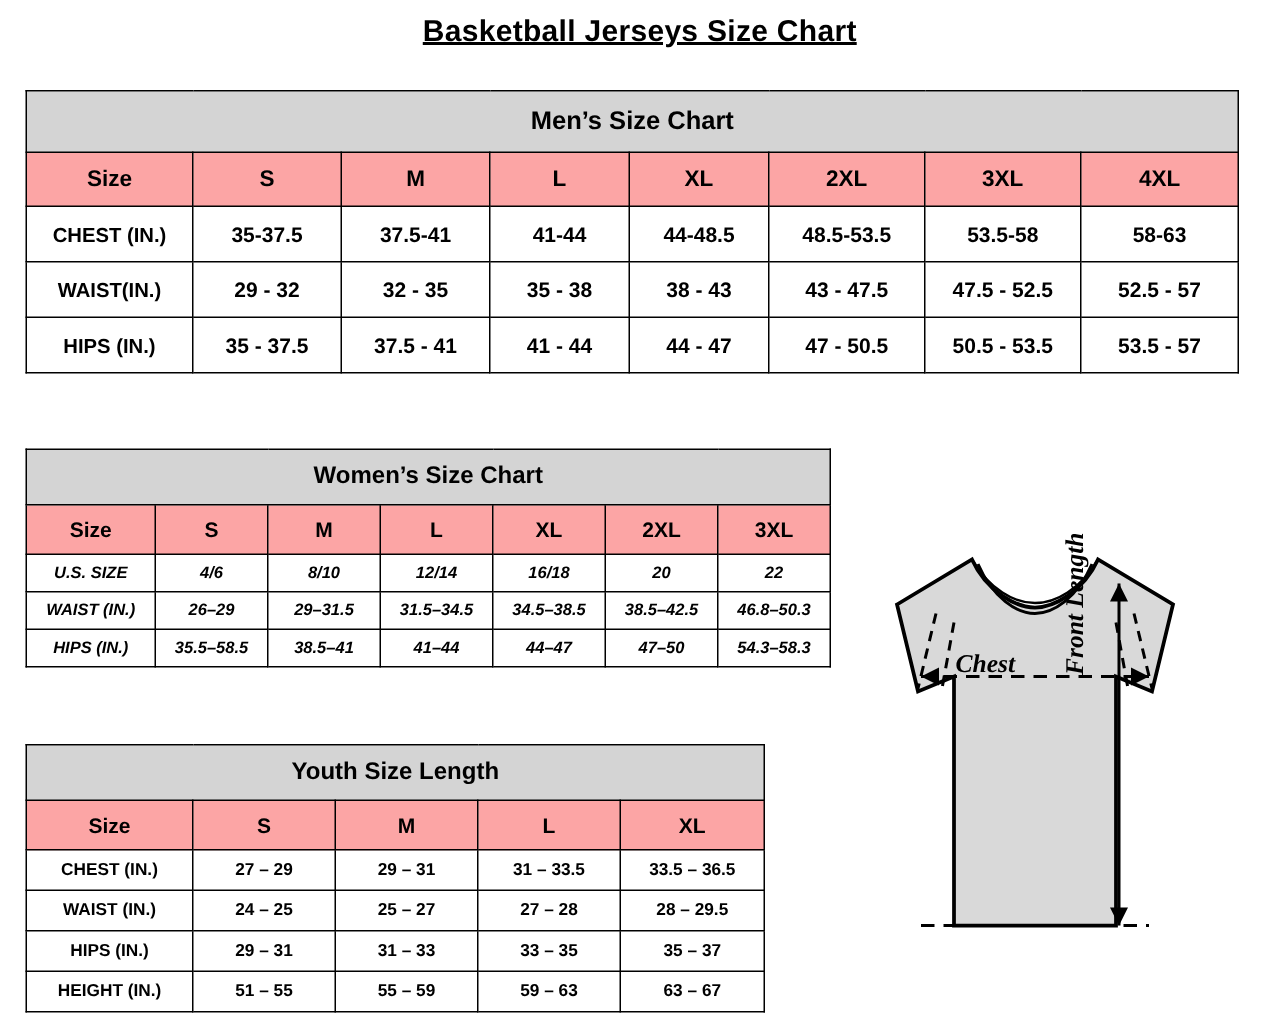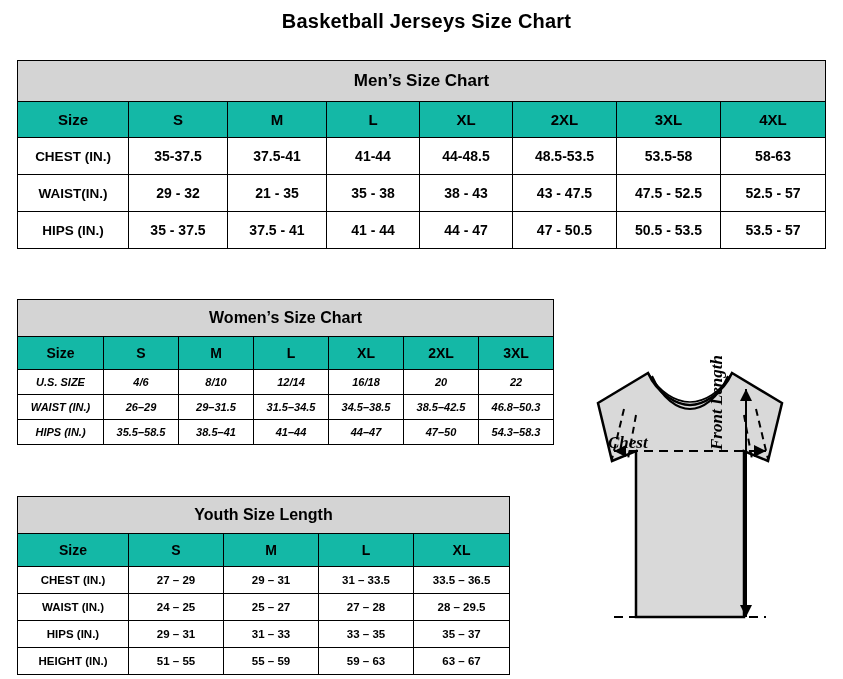--- a/index.html
+++ b/index.html
@@ -14,41 +14,42 @@
     color: #000000;
     position: relative;
     overflow: hidden;
   }
   .page-title {
     text-align: center;
     font-size: 20px;
     font-weight: bold;
     margin: 10px 0 0 10px;
     letter-spacing: 0.2px;
+    text-decoration: underline;
   }
 
   table {
     border-collapse: collapse;
     table-layout: fixed;
   }
   table td, table th {
     border: 1px solid #000000;
     text-align: center;
     vertical-align: middle;
     background: #ffffff;
     font-weight: bold;
   }
   .chart-head td {
     background: #d4d4d4;
     font-size: 16px;
     font-weight: bold;
     padding: 9px 0;
   }
   .hdr-row td {
-    background: #14b8a6;
+    background: #fca5a5;
     font-weight: bold;
   }
 
   
   #mens-chart {
     position: absolute;
     left: 17px;
     top: 60px;
     width: 808px;
   }
@@ -92,21 +93,21 @@
   #shirt-diagram svg { display: block; }
   .diagram-label {
     position: absolute;
     font-family: "Liberation Serif", serif;
     font-style: italic;
     font-weight: bold;
     font-size: 17px;
     color: #000;
   }
   #chest-label {
-    left: 68px;
+    left: 97px;
     top: 78px;
   }
   #front-length-label {
     left: 167px;
     top: 95px;
     transform: rotate(-90deg);
     transform-origin: left top;
     white-space: nowrap;
   }
 </style>
@@ -146,21 +147,21 @@
       <td>37.5-41</td>
       <td>41-44</td>
       <td>44-48.5</td>
       <td>48.5-53.5</td>
       <td>53.5-58</td>
       <td>58-63</td>
     </tr>
     <tr class="body-row">
       <td class="rowlabel">WAIST(IN.)</td>
       <td>29 - 32</td>
-      <td>21 - 35</td>
+      <td>32 - 35</td>
       <td>35 - 38</td>
       <td>38 - 43</td>
       <td>43 - 47.5</td>
       <td>47.5 - 52.5</td>
       <td>52.5 - 57</td>
     </tr>
     <tr class="body-row">
       <td class="rowlabel">HIPS (IN.)</td>
       <td>35 - 37.5</td>
       <td>37.5 - 41</td>

